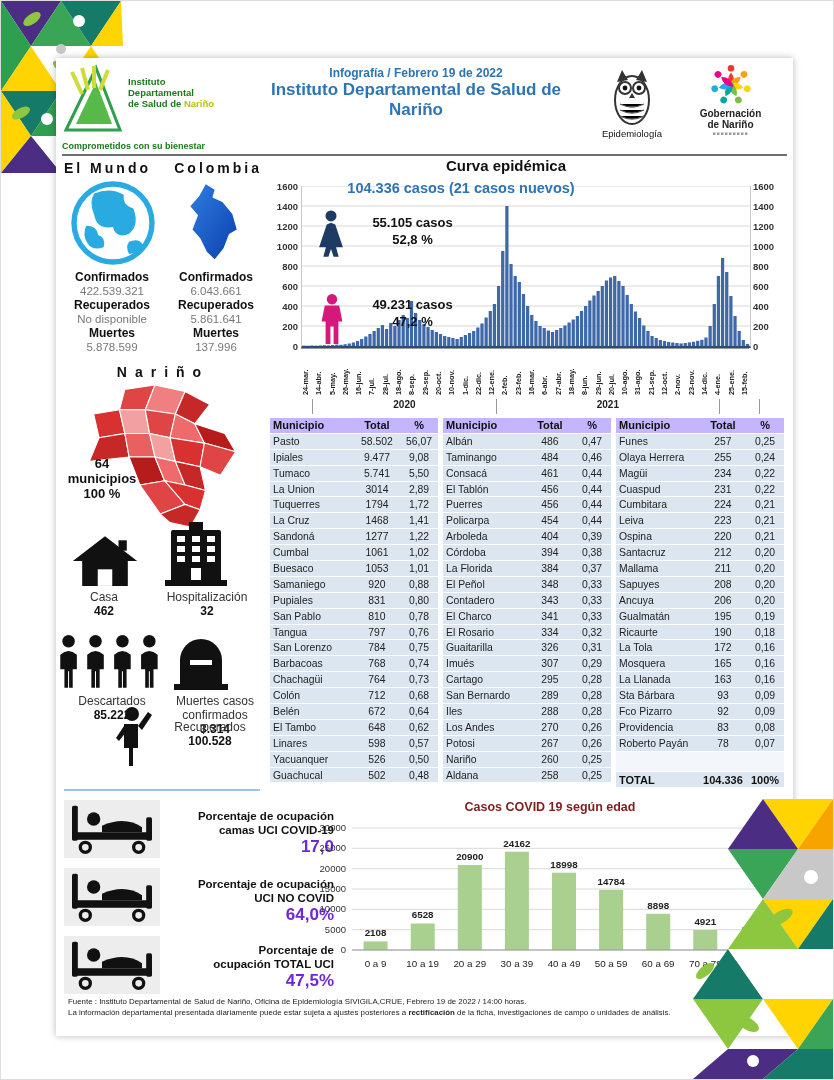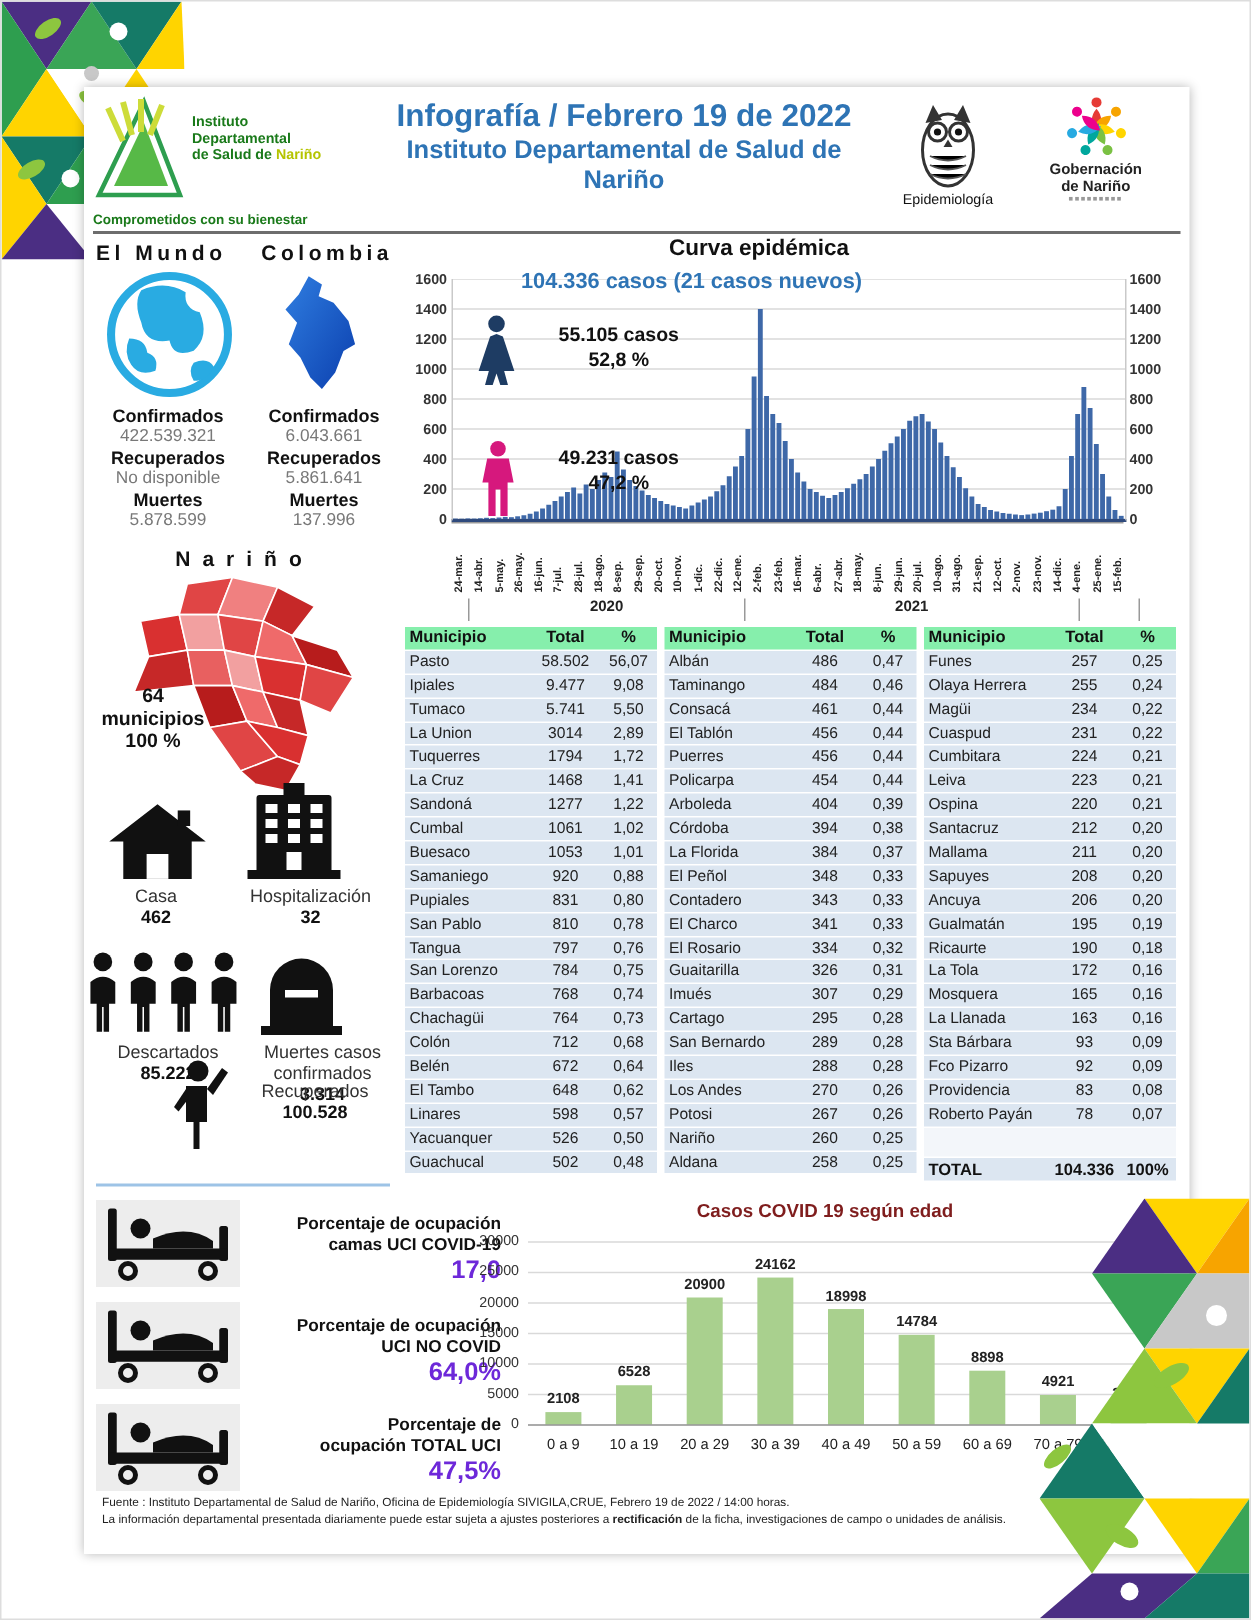--- a/index.html
+++ b/index.html
@@ -3,21 +3,21 @@
 <meta charset="utf-8">
 <style>
   html,body{margin:0;padding:0;background:#fff;}
   body{width:834px;height:1080px;position:relative;font-family:"Liberation Sans",sans-serif;overflow:hidden;border:1px solid #ddd;box-sizing:border-box;}
   .card{position:absolute;left:55px;top:57px;width:737px;height:978px;background:#fff;box-shadow:0 0 7px rgba(0,0,0,.28);z-index:1;}
   .abs{position:absolute;}
   .deco{position:absolute;z-index:0;}
   .deco.br{z-index:2;}
   
   .hdr-title{font-size:36px;font-weight:bold;color:#2e74b5;text-align:center;letter-spacing:1px;}
-  .hdr-sub1{font-size:21px;font-weight:bold;color:#2e74b5;text-align:center;margin-top:2px;}
+  .hdr-sub1{font-size:12px;font-weight:bold;color:#2e74b5;text-align:center;margin-top:2px;}
   .hdr-sub2{font-size:17px;font-weight:bold;color:#2e74b5;text-align:center;}
   .logo-text{color:#1a7a1a;font-weight:bold;font-size:9.5px;line-height:11px;}
   .logo-text .yell{color:#b5c400;}
   .logo-tag{color:#1a7a1a;font-weight:bold;font-size:9px;margin-top:3px;}
   .hdr-rule{position:absolute;left:6px;right:6px;top:96px;border-top:2px solid #6d6d6d;}
   .owl-label{font-size:9.5px;color:#111;text-align:center;}
   .gob-label{font-size:10px;font-weight:bold;color:#222;text-align:center;line-height:11px;}
   .gob-sub{font-size:5px;color:#999;text-align:center;letter-spacing:1px;}
   
   .wc-head{display:flex;justify-content:space-between;font-weight:bold;font-size:14px;letter-spacing:3px;color:#111;}
@@ -41,21 +41,21 @@
   .years{display:flex;}
   .years div{border-left:1px solid #999;text-align:center;font-size:10px;font-weight:bold;color:#222;}
   .years div:last-child{border-right:1px solid #999;}
   
   .tables{display:flex;gap:5px;}
   .tgroup{flex:1;display:flex;flex-direction:column;}
   .trow{display:flex;background:#dce6f1;margin-bottom:1px;align-items:center;height:14.9px;}
   .trow .c1{width:49%;font-size:10.4px;color:#222;padding-left:3px;white-space:nowrap;overflow:hidden;}
   .trow .c2{width:28%;font-size:10.4px;color:#222;text-align:center;}
   .trow .c3{width:23%;font-size:10.4px;color:#222;text-align:center;}
-  .trow.head{background:#86efac;}
+  .trow.head{background:#c4b5fd;}
   .trow.head span{font-weight:bold;font-size:11px;color:#111;}
   .trow.total span{font-weight:bold;font-size:11px;color:#111;}
   .tspacer{flex:1;background:#dce6f1;opacity:.35;margin-bottom:1px;}
   
   .bedbox{position:absolute;width:96px;height:58px;background:#ededed;display:flex;align-items:center;justify-content:center;}
   .uci-text{position:absolute;width:170px;text-align:right;}
   .uci-l{font-weight:bold;font-size:11.5px;color:#111;line-height:13.5px;}
   .uci-v{font-weight:bold;font-size:17px;color:#6d28d9;line-height:20px;}
   
   .age-title{font-weight:bold;font-size:12.5px;color:#7f1d1d;text-align:center;}

